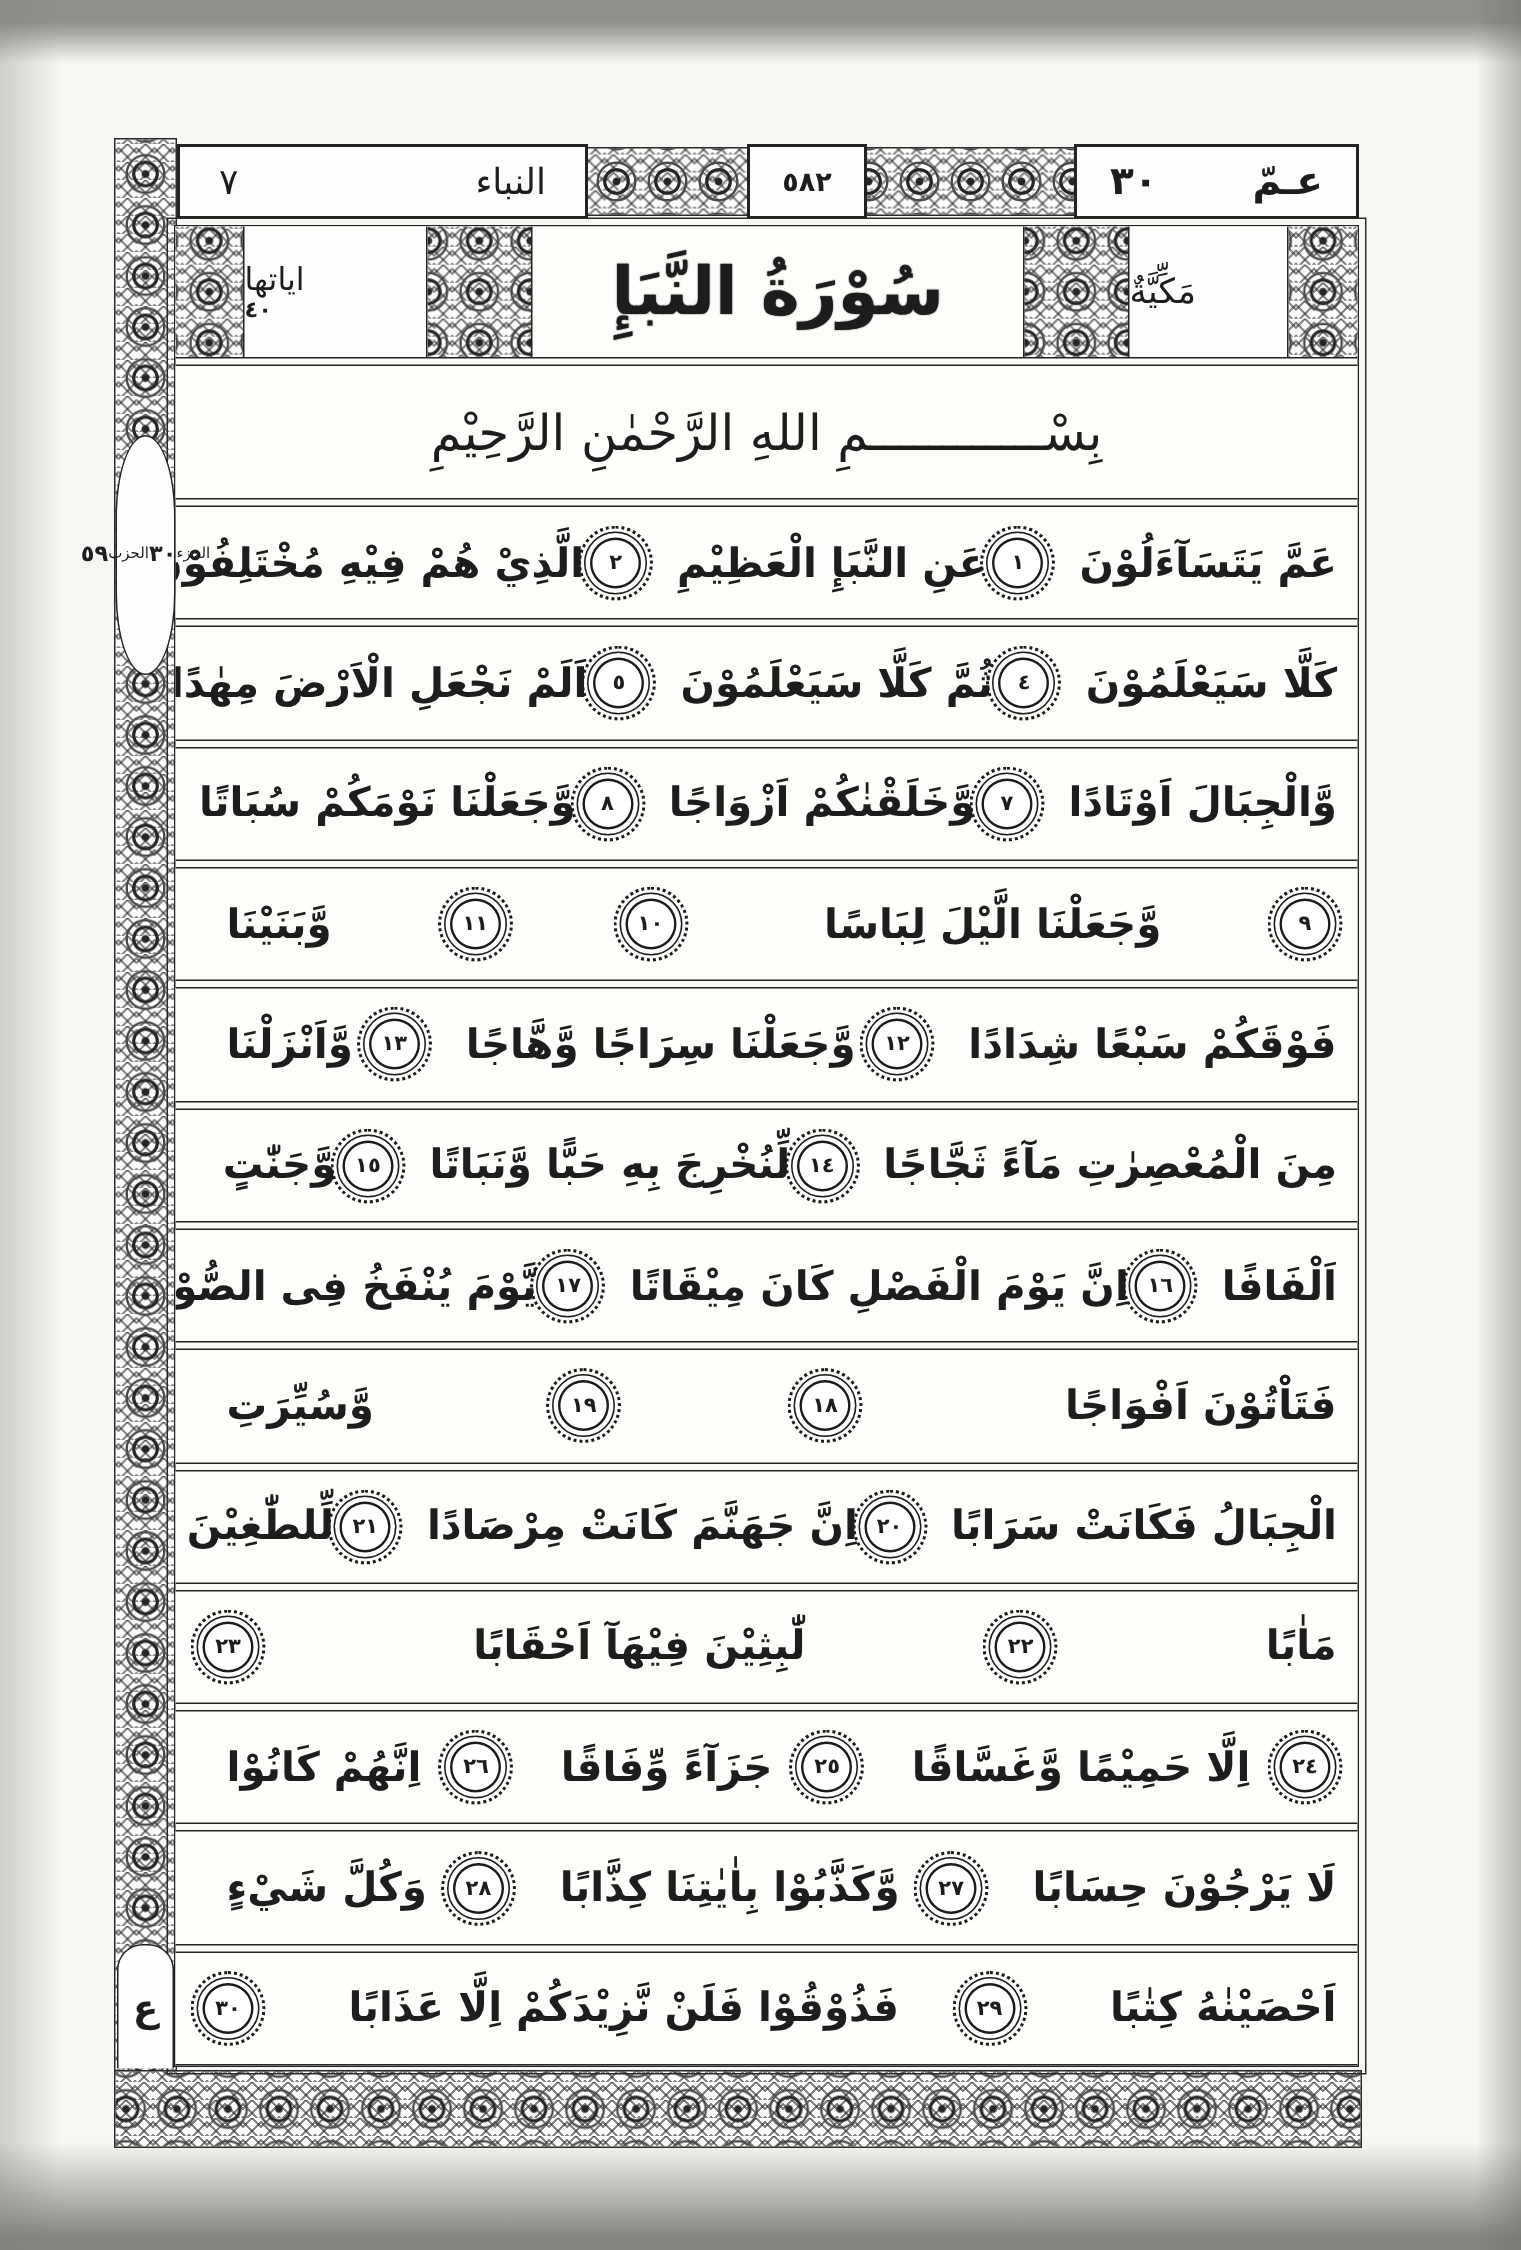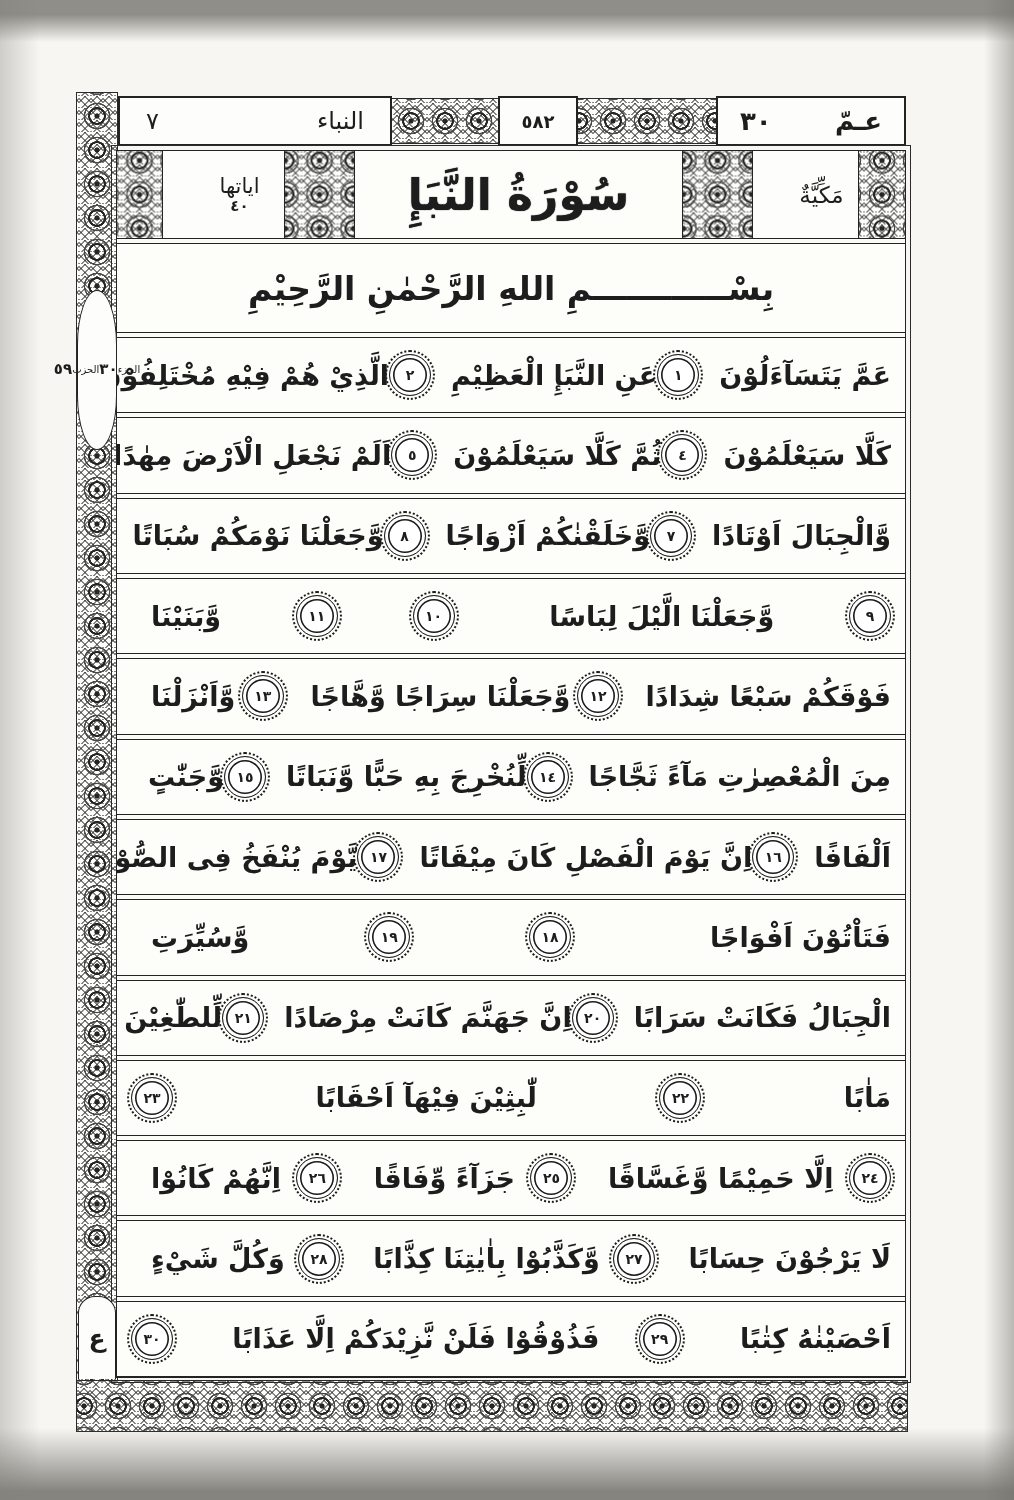--- a/index.html
+++ b/index.html
@@ -44,31 +44,31 @@
   .band{box-sizing:border-box;border-bottom:1.7px solid #232323;background:#fdfdfa;}
   .band + .band{margin-top:4px;border-top:1.7px solid #232323;}
   .band:last-child{border-bottom:none;}
 
   
   .tband{height:88px;flex:0 0 88px;display:flex;direction:rtl;align-items:stretch;}
   .tband > *{box-sizing:border-box;}
   .tband > :not(:first-child){border-inline-start:1.6px solid #232323;}
   .tseg-small{flex:0 0 46px;}
   .tseg-mid{flex:0 0 70px;}
-  .tbox{display:flex;flex-direction:column;align-items:center;justify-content:center;background:#fdfdfb;padding-left:32px;}
+  .tbox{display:flex;flex-direction:column;align-items:flex-end;justify-content:center;background:#fdfdfb;}
   .tbox-makki{flex:0 0 106px;font-size:23px;}
   .tbox-ayat{flex:0 0 122px;font-size:21px;line-height:1.1;}
   .tbox-ayat .cnt{font-size:15px;font-weight:bold;}
   .ttitle{flex:1 1 auto;display:flex;align-items:center;justify-content:center;
           font-size:44px;font-weight:bold;letter-spacing:1px;
           text-shadow:0 0 1px #1d1d1d;}
 
   
   .bism{height:90px;flex:0 0 90px;display:flex;align-items:center;justify-content:center;
-        font-size:33px;font-weight:bold;direction:rtl;}
+        font-size:33px;font-weight:normal;direction:rtl;}
 
   
   .row{flex:1 1 0;display:flex;direction:rtl;align-items:center;justify-content:space-between;
        padding:0 14px;overflow:hidden;}
   .vtext{font-size:27px;font-weight:bold;white-space:nowrap;line-height:1;padding-left:20px;}
   .medallion{flex:0 0 auto;width:40px;height:40px;border-radius:50%;background:#fff;
              border:1.6px solid #1b1b1b;outline:2.2px dotted #1b1b1b;outline-offset:2px;
              box-shadow:inset 0 0 0 3px #fff, inset 0 0 0 4.6px #1b1b1b;
              display:inline-flex;align-items:center;justify-content:center;
              font-size:14px;font-weight:bold;}

